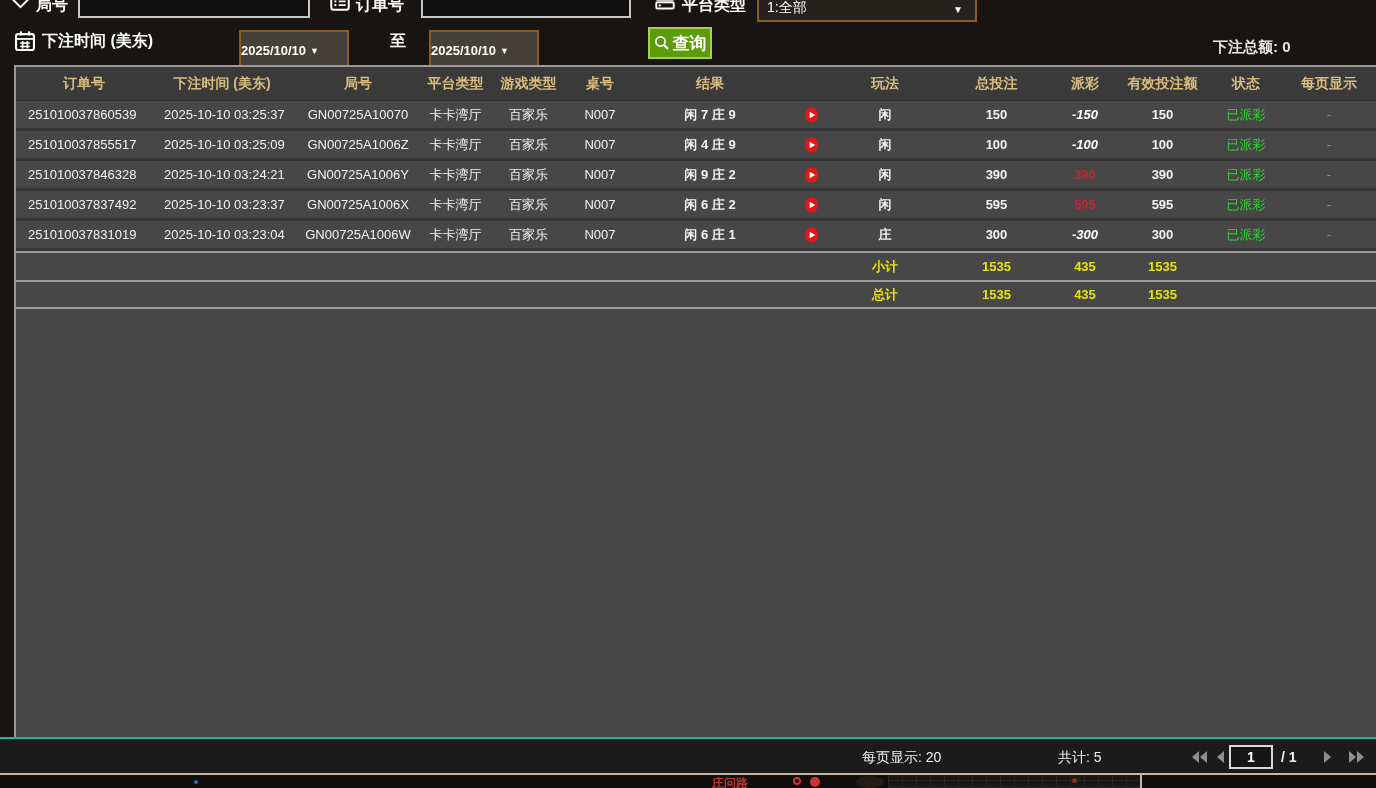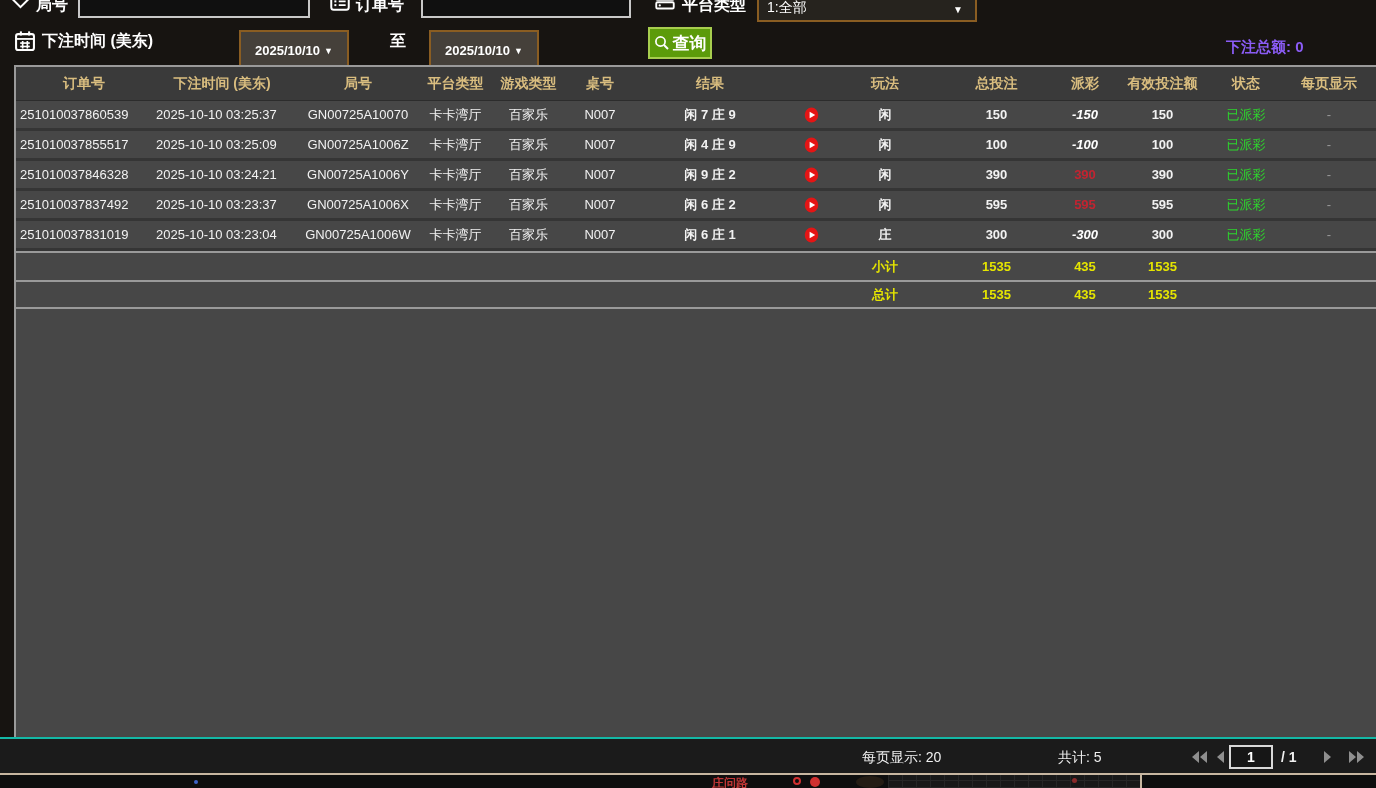--- a/index.html
+++ b/index.html
@@ -9,35 +9,35 @@
   
   .filters { position:absolute; left:0; top:0; width:1376px; height:64px; }
   .flabel { position:absolute; font-weight:bold; font-size:16px; color:#fff; white-space:nowrap; }
   .finput { position:absolute; top:-14px; height:32px; background:#101010; border:2px solid #c8c8c8; }
   .diamond-icon { position:absolute; left:12px; top:-12px; width:17px; height:17px; border:2.5px solid #fff; transform:rotate(45deg); }
   .svgicon { position:absolute; }
   .dropdown { position:absolute; left:757px; top:-14px; width:220px; height:36px; background:#26231e;
               border:2px solid #8a5d22; display:flex; align-items:flex-end; padding:3px 8px; font-size:14px; color:#fff; }
   .dropdown .arrow { position:absolute; right:12px; bottom:5px; font-size:10px; color:#fff; }
   .datebox { position:absolute; top:30px; width:110px; height:41px; background:#45403a; border:2px solid #8a5d22;
-             color:#fff; font-size:13px; font-weight:bold; display:flex; align-items:center; justify-content:center; gap:4px; }
+             color:#fff; font-size:13px; font-weight:bold; display:flex; align-items:center; gap:4px; }
   .datebox .arrow { font-size:9px; }
   .query-btn { position:absolute; left:648px; top:27px; width:64px; height:32px; background:#5c9b0a; border:2px solid #a7cd4e;
                color:#fff; font-size:17px; font-weight:bold; display:flex; align-items:center; justify-content:center; gap:3px; cursor:pointer; }
 
   
   .table-bg { position:absolute; left:14px; top:65px; width:1362px; height:672px; background:#474747;
               border-top:2px solid #9a9a9a; border-left:2px solid #9a9a9a; }
   .t-grid { display:grid; grid-template-columns:136px 140px 132px 63px 83px 60px 160px 42px 106px 117px 60px 95px 72px 94px; align-items:center; }
   .t-head { height:34px; background:#3a3a3a; color:#d9bd7f; font-weight:bold; font-size:14px; border-bottom:1px solid #2c2c2c; }
   .t-row { height:30px; border-bottom:3px solid #353535; font-size:13px; }
   .t-row.summary { border-top:2px solid #9a9a9a; border-bottom:none; height:29px; }
   .t-row.summary.last { border-bottom:2px solid #9a9a9a; }
   .cell { text-align:center; overflow:hidden; white-space:nowrap; }
-  .cell.left { text-align:left; padding-left:4px; }
+  .cell.left { text-align:left; padding-left:12px; }
   .cell.b { font-weight:600; }
   .cell.green { color:#ffffff;font-style:italic; }
   .cell.red { color:#c22431; }
   .cell.status { color:#2ed32e; }
   .cell.mode { color:#9a9a9a; }
   .cell.yellow { color:#e5e500; font-weight:bold; }
   .play-btn { display:inline-block; width:15px; height:16px; cursor:pointer; vertical-align:middle; }
 
   
   .footer-bar { position:absolute; left:0; top:737px; width:1376px; height:36px; background:#1b1b1b; border-top:2px solid #14b8a6; }
@@ -52,21 +52,21 @@
   .road-label { position:absolute; left:712px; top:0; font-size:12px; font-weight:bold; color:#c03636; }
   .ring { position:absolute; left:793px; top:2px; width:8px; height:8px; border:2px solid #d03030; border-radius:50%; }
   .dotr { position:absolute; left:810px; top:2px; width:10px; height:10px; background:#d03030; border-radius:50%; }
   .dark-oval { position:absolute; left:856px; top:1px; width:28px; height:12px; background:#241c14; border-radius:50%; }
   .mini-grid { position:absolute; left:888px; top:0; width:252px; height:13px; background:
       repeating-linear-gradient(90deg,#262626 0 1px,transparent 1px 14px),
       repeating-linear-gradient(0deg,#262626 0 1px,transparent 1px 7px),#181818; }
   .vline { position:absolute; left:1140px; top:0; width:2px; height:13px; background:#c7b6a0; }
   .dotb { position:absolute; left:194px; top:5px; width:4px; height:4px; background:#3e63c8; border-radius:50%; }
   .dotr2 { position:absolute; left:1072px; top:3px; width:5px; height:5px; background:#8a2a2a; border-radius:50%; }
-  .ghost { position:absolute; left:1213px; top:38px; font-size:15px; font-weight:bold; color:#8b5cf6;margin-left:13px; }
+  .ghost { position:absolute; left:1213px; top:38px; font-size:15px; font-weight:bold; color:#e5e5e5; }
 </style>
 </head>
 <body>
 
 <div class="ghost">下注总额: 0</div>
 
 <div class="filters">
 
   <span class="diamond-icon"></span>
   <span class="flabel" style="left:36px; top:-5px;">局号</span>

